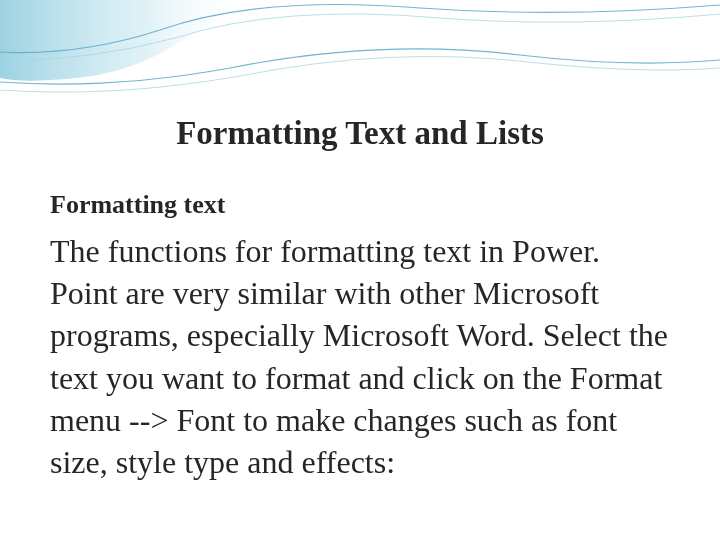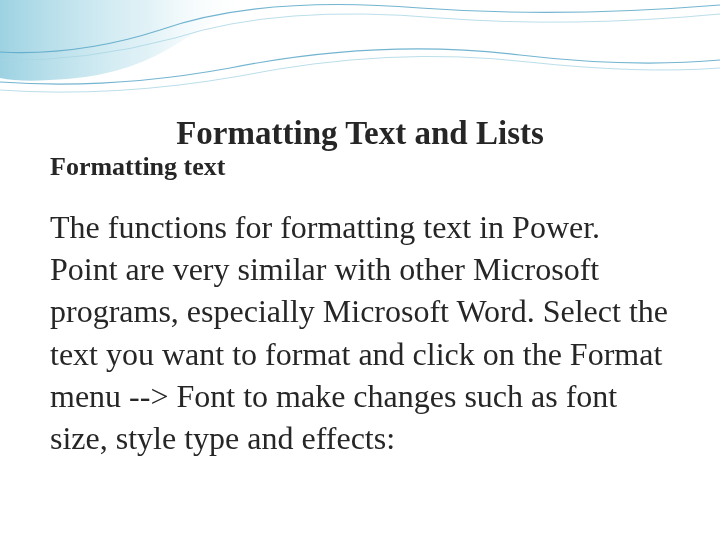--- a/index.html
+++ b/index.html
@@ -24,27 +24,28 @@
       pointer-events: none;
     }
     .content {
       padding: 115px 50px 40px 50px;
     }
     .slide-title {
       font-size: 33px;
       font-weight: bold;
       color: #262626;
       text-align: center;
+      margin-bottom: 38px;
       font-family: Georgia, 'Times New Roman', serif;
     }
     .subheading {
       font-size: 26px;
       font-weight: bold;
       color: #262626;
-      margin-bottom: 24px;
+      margin-bottom: 10px;
       font-family: Georgia, 'Times New Roman', serif;
     }
     .body-text {
       font-size: 32px;
       color: #262626;
       line-height: 1.32;
       font-family: Georgia, 'Times New Roman', serif;
     }
   </style>
 </head>

